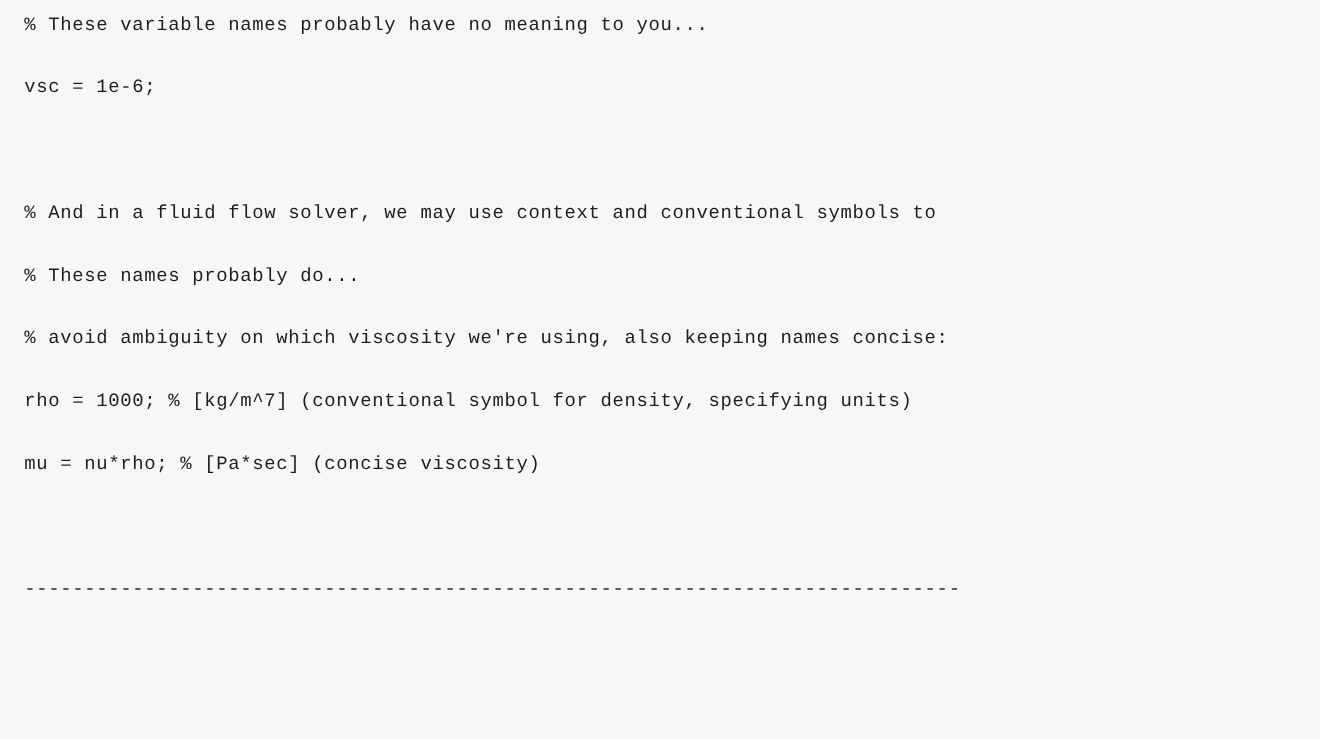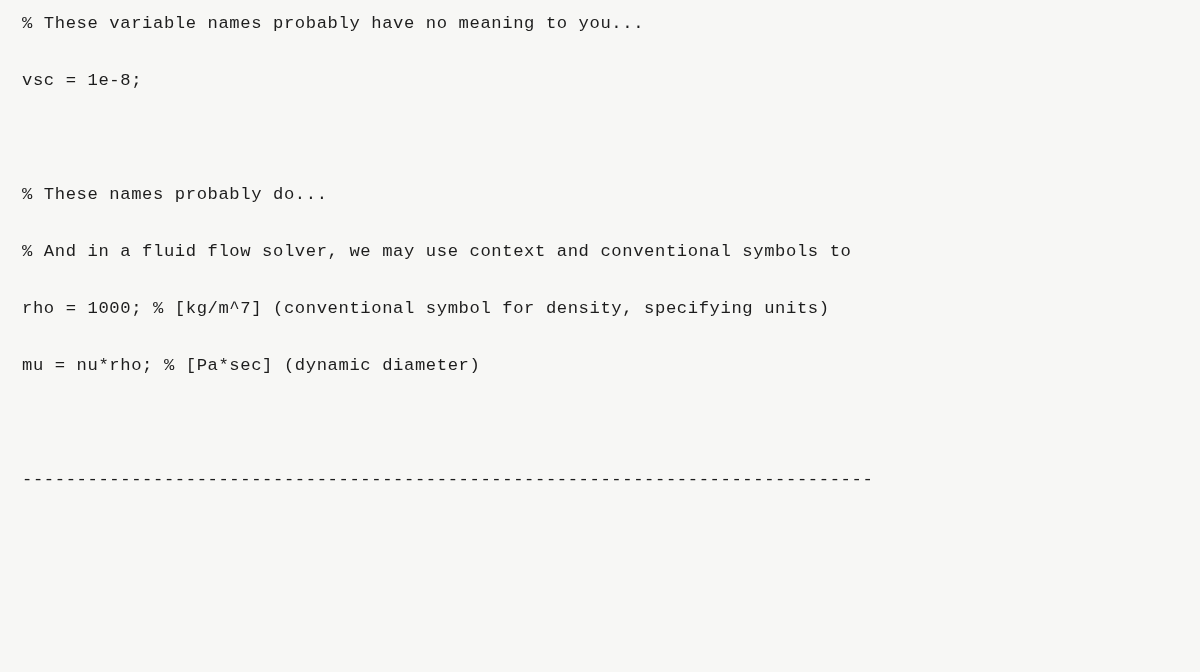--- a/index.html
+++ b/index.html
@@ -19,27 +19,28 @@
     letter-spacing: 0.6px;
     color: #1d1d1d;
     white-space: pre;
   }
   .line { display: block; }
 </style>
 </head>
 <body>
 
 <pre class="code"><span class="line">% These variable names probably have no meaning to you...</span>
-<span class="line">vsc = 1e-8;</span>
+<span class="line">vsc = 1e-6;</span>
 <span class="line"></span>
 <span class="line"></span>
+<span class="line">% And in a fluid flow solver, we may use context and conventional symbols to</span>
 <span class="line">% These names probably do...</span>
-<span class="line">% And in a fluid flow solver, we may use context and conventional symbols to</span>
+<span class="line">% avoid ambiguity on which viscosity we're using, also keeping names concise:</span>
 <span class="line">rho = 1000; % [kg/m^7] (conventional symbol for density, specifying units)</span>
-<span class="line">mu = nu*rho; % [Pa*sec] (dynamic diameter)</span>
+<span class="line">mu = nu*rho; % [Pa*sec] (concise viscosity)</span>
 <span class="line"></span>
 <span class="line"></span>
 <span class="line">------------------------------------------------------------------------------</span>
 
 
 
 
 
 
 

